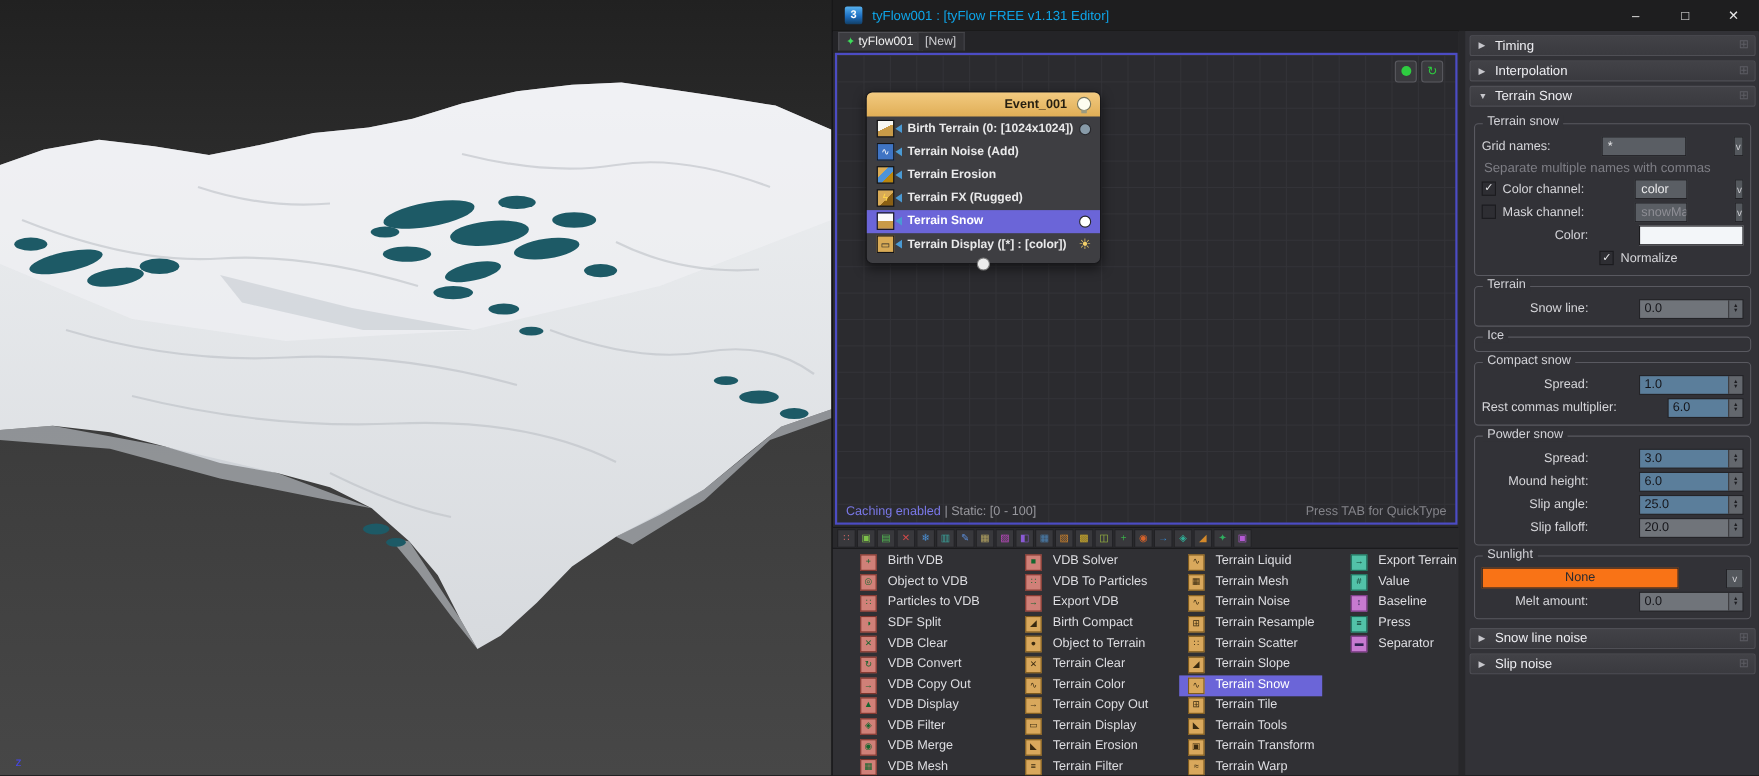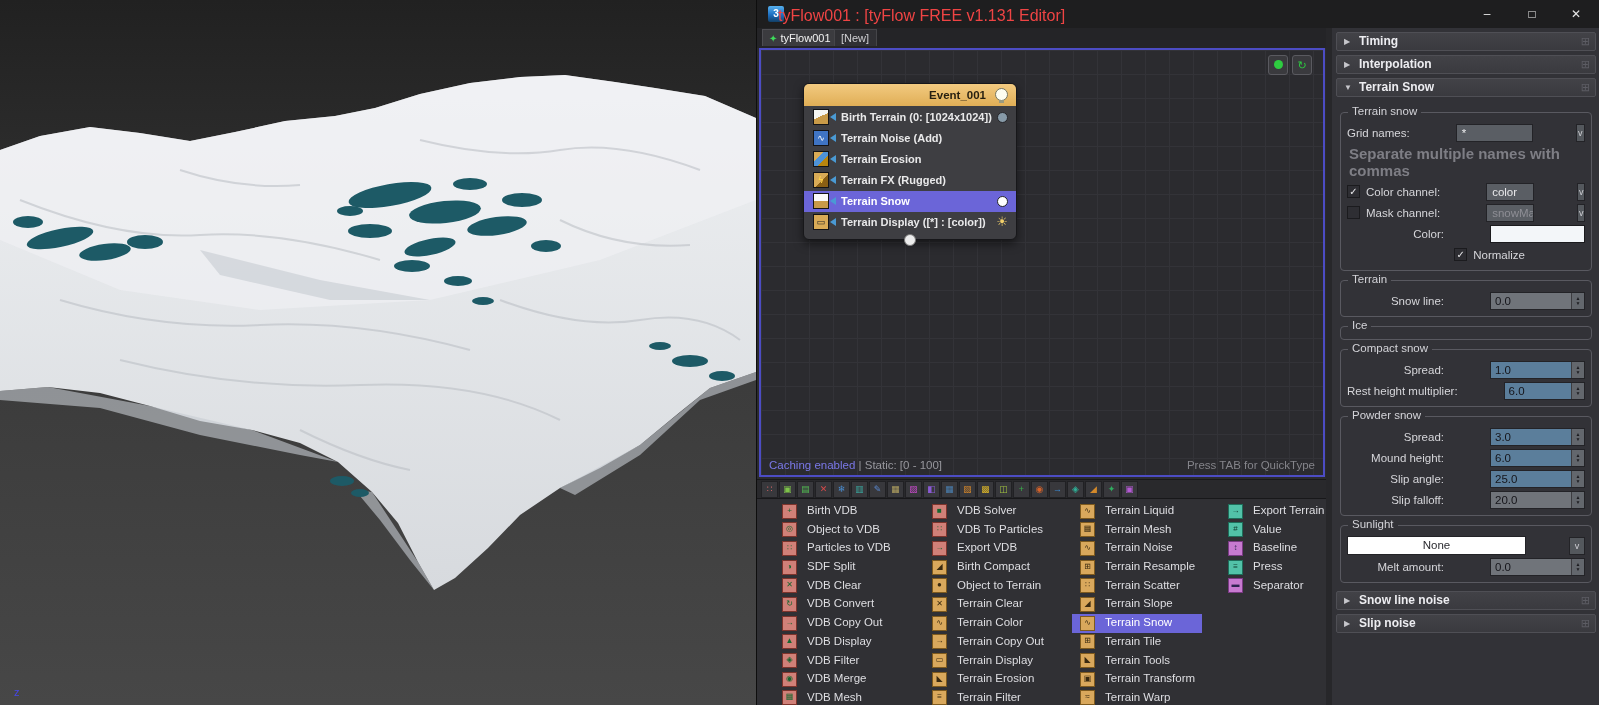--- a/index.html
+++ b/index.html
@@ -10,42 +10,42 @@
   .viewport{position:absolute;left:0;top:0;width:756px;height:705px;}
   .viewport svg{display:block;}
 
   
   .editor{position:absolute;left:756px;top:0;width:843px;height:705px;background:#2b2b2e;
           border-left:1px solid #0e0e0e;box-sizing:border-box;}
   .titlebar{position:absolute;left:0;top:0;right:0;height:28px;background:#1e1e1f;border-bottom:1px solid #000;}
   .app-icon{position:absolute;left:11px;top:6px;width:16px;height:16px;border-radius:2px;
             background:linear-gradient(180deg,#56b0ee 0%,#1d6fc2 55%,#123f66 100%);
             color:#fff;font-size:10px;font-weight:bold;text-align:center;line-height:16px;}
-  .title-text{position:absolute;left:21px;top:7px;font-size:16px;color:#ef4444;white-space:nowrap;}
+  .title-text{position:absolute;left:36px;top:7px;font-size:12px;color:#0ea5e9;white-space:nowrap;}
   .win-btn{position:absolute;top:0;width:44px;height:28px;color:#e8e8e8;text-align:center;line-height:28px;font-size:12px;cursor:default;}
   .win-min{right:90px}.win-max{right:45px}.win-close{right:1px}
 
   
   .tabbar{position:absolute;left:0;top:28px;width:569px;height:20px;background:#242427;}
   .tab{position:absolute;top:1px;height:17px;font-size:11px;line-height:17px;padding:0 7px 0 6px;color:#d8d8d8;box-sizing:border-box;}
   .tab-active{left:5px;background:#3b3b3f;border:1px solid #4e4e53;border-bottom:none;color:#f2f2f2;}
   .tab-active .tab-ico{color:#3ddc5a;font-size:10px;margin-right:3px;}
   .tab-new{left:77px;background:#303034;border:1px solid #454549;border-bottom:none;color:#cfcfd2;}
 
   
   .canvas{position:absolute;left:2px;top:48px;width:566px;height:429px;box-sizing:border-box;
           background-color:#2b2b2f;border:2px solid #4c4cc4;
           background-image:linear-gradient(#333338 1px,transparent 1px),linear-gradient(90deg,#333338 1px,transparent 1px);
           background-size:24px 24px;}
   .canvas-btn{position:absolute;top:5px;width:20px;height:20px;background:#3a3a3e;border:1px solid #5a5a60;
               border-radius:3px;text-align:center;line-height:18px;font-size:11px;color:#2ecc40;box-sizing:border-box;}
   .cb-dot{right:35px;} .cb-refresh{right:11px;}
   .cb-dot span{display:inline-block;width:9px;height:9px;border-radius:50%;background:#2ecc40;margin-top:4px;}
 
-  .node{position:absolute;left:42px;top:33px;width:212px;background:#3e3e42;border:1px solid #17171a;
+  .node{position:absolute;left:26px;top:33px;width:212px;background:#3e3e42;border:1px solid #17171a;
         border-radius:6px;box-shadow:0 4px 10px rgba(0,0,0,.5);}
   .node-header{height:22px;background:linear-gradient(180deg,#f2ca80,#e0ae56);border-radius:5px 5px 0 0;
                color:#261f10;font-size:11.5px;font-weight:bold;line-height:22px;text-align:right;
                padding-right:30px;position:relative;box-sizing:border-box;}
   .bulb{position:absolute;right:8px;top:4px;width:11px;height:11px;border-radius:50%;
         background:#fdfdf0;border:1px solid #77775f;}
   .bulb:after{content:"";position:absolute;left:3px;top:11px;width:5px;height:3px;background:#9a9a80;}
   .node-rows{padding:1px 0 6px 0;}
   .node-row{position:relative;height:21px;line-height:21px;font-size:11px;color:#e9e9ea;white-space:nowrap;}
   .node-row.selected{background:#6b65d8;color:#fff;}
@@ -93,47 +93,47 @@
   .oi-teal{background:#52c2a8;border-color:#1e6e5a;color:#103a2e;}
   .oi-purp{background:#c77ad0;border-color:#7a3a84;color:#2c2350;}
 
   
   .panel{position:absolute;left:569px;top:28px;width:274px;height:677px;background:#323237;
          border-left:6px solid #27272a;box-sizing:border-box;overflow:hidden;}
   .sec{margin:4px 4px 0 4px;}
   .sec-header{height:19px;background:linear-gradient(180deg,#424247,#3a3a3f);border:1px solid #4f4f55;
               border-radius:2px;position:relative;line-height:17px;box-sizing:border-box;}
   .sec-arrow{position:absolute;left:7px;top:0;font-size:8px;color:#c6c6cb;}
-  .sec-label{position:absolute;left:22px;top:0;font-weight:bold;font-size:12px;color:#ededf1;}
+  .sec-label{position:absolute;left:22px;top:0;font-weight:normal;font-size:12px;color:#ededf1;}
   .sec-grid{position:absolute;right:5px;top:0;color:#5d5d64;font-size:11px;}
   .sec-content{padding:6px 2px 4px 2px;}
 
   .group{position:relative;border:1px solid #595960;border-radius:4px;margin:9px 2px 0 2px;padding:8px 6px 4px 6px;}
   .group-label{position:absolute;top:-8px;left:7px;background:#323237;padding:0 4px;font-size:11.5px;color:#d3d3d8;}
 
   .prow{display:flex;align-items:center;height:19px;margin:2px 0;gap:40px;}
   .plabel{flex:1;text-align:right;font-size:11.5px;color:#d6d6da;padding-right:6px;white-space:nowrap;}
   .plabel-group{flex:1;display:flex;justify-content:flex-end;align-items:center;font-size:11.5px;color:#d6d6da;}
   .plabel-group span{padding-right:6px;white-space:nowrap;}
-  .hint{font-size:15px;color:#7e7e85;margin:3px 0 3px 2px;font-weight:bold;}
+  .hint{font-size:12px;color:#7e7e85;margin:3px 0 3px 2px;}
 
   .spinner{display:flex;width:95px;height:18px;box-sizing:border-box;border:1px solid #232327;}
   .spin-val{flex:1;background:#70747a;color:#15151a;font-size:11.5px;line-height:16px;padding:0 4px;overflow:hidden;}
   .spinner.filled .spin-val{background:#5b7e9b;}
   .spin-btns{width:12px;background:#63676d;border-left:1px solid #3c3c40;display:flex;flex-direction:column;
              align-items:center;justify-content:center;font-size:5px;color:#1c1c20;line-height:5px;}
   .combo{height:18px;box-sizing:border-box;border:1px solid #232327;background:#5a5e64;color:#e9e9eb;
          font-size:11.5px;line-height:16px;padding:0 5px;overflow:hidden;}
   .combo.wide{width:133px;} .combo.med{width:104px;}
   .vbtn{width:16px;height:18px;box-sizing:border-box;background:#54585d;border:1px solid #232327;margin-left:3px;
         color:#cfcfd4;font-size:9px;text-align:center;line-height:16px;}
   .cbox{width:13px;height:13px;box-sizing:border-box;border:1px solid #1b1b1e;background:#2e2e33;margin-right:6px;
         color:#e9e9eb;font-size:10px;line-height:11px;text-align:center;flex:none;}
   .swatch{width:95px;height:18px;box-sizing:border-box;border:1px solid #1b1b1e;background:#f3f6f9;}
-  .nonebtn{flex:1;height:19px;box-sizing:border-box;background:#ffffff;border:1px solid #232327;color:#2b2b30;
+  .nonebtn{flex:1;height:19px;box-sizing:border-box;background:#f97316;border:1px solid #232327;color:#2b2b30;
            font-size:11.5px;text-align:center;line-height:17px;}
   .trail{width:14px;flex:none;}
   .muted{color:#8e8e95;}
 </style>
 </head>
 <body>
 
 <div class="stage">
 
   <div class="viewport">
@@ -514,21 +514,21 @@
                 <span class="plabel">Spread:</span>
                 <div class="spinner filled">
                   <div class="spin-val">1.0</div>
                   <div class="spin-btns">
                     <div>▲</div>
                     <div>▼</div>
                   </div>
                 </div>
               </div>
               <div class="prow">
-                <span class="plabel">Rest height multiplier:</span>
+                <span class="plabel">Rest commas multiplier:</span>
                 <div class="spinner filled">
                   <div class="spin-val">6.0</div>
                   <div class="spin-btns">
                     <div>▲</div>
                     <div>▼</div>
                   </div>
                 </div>
               </div>
             </div>
             <div class="group">

